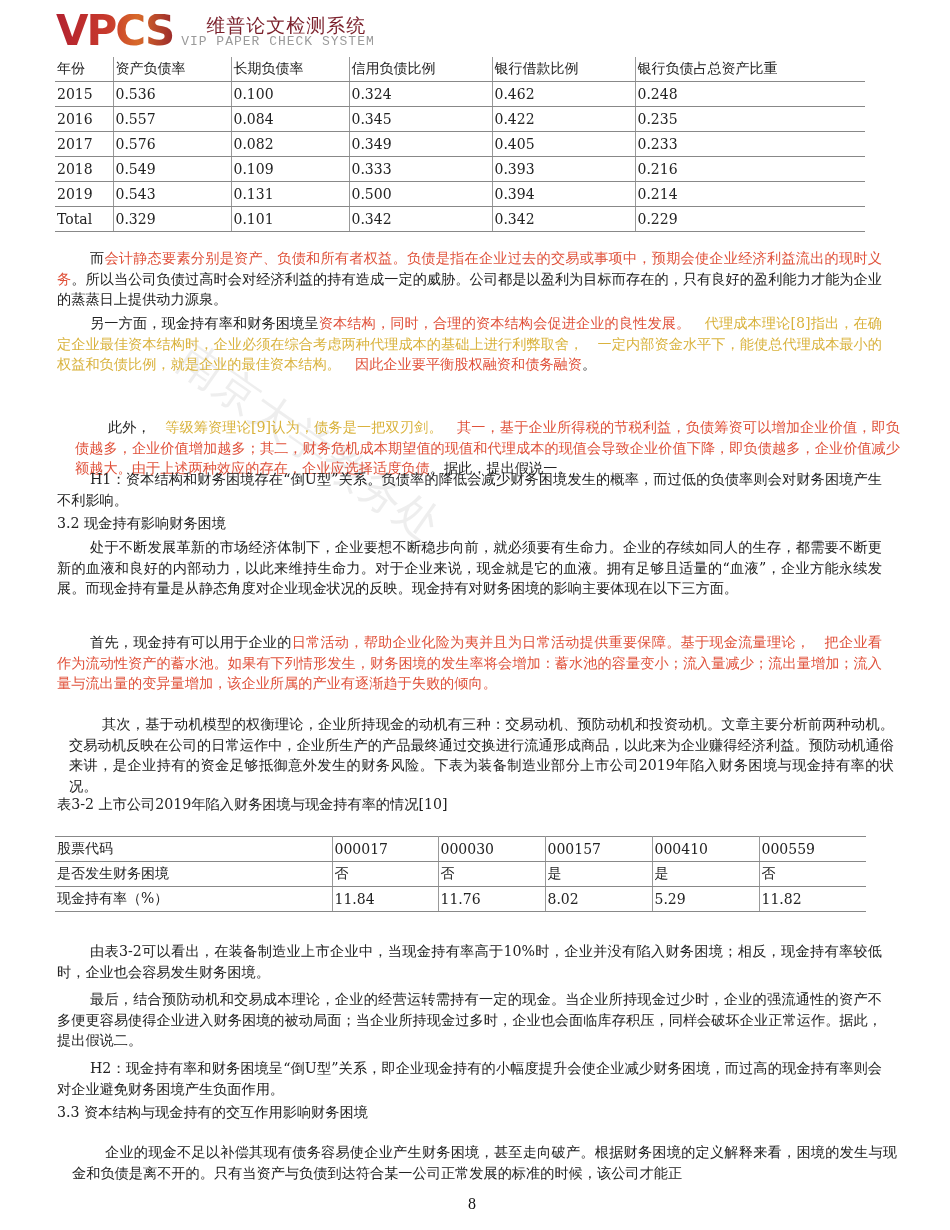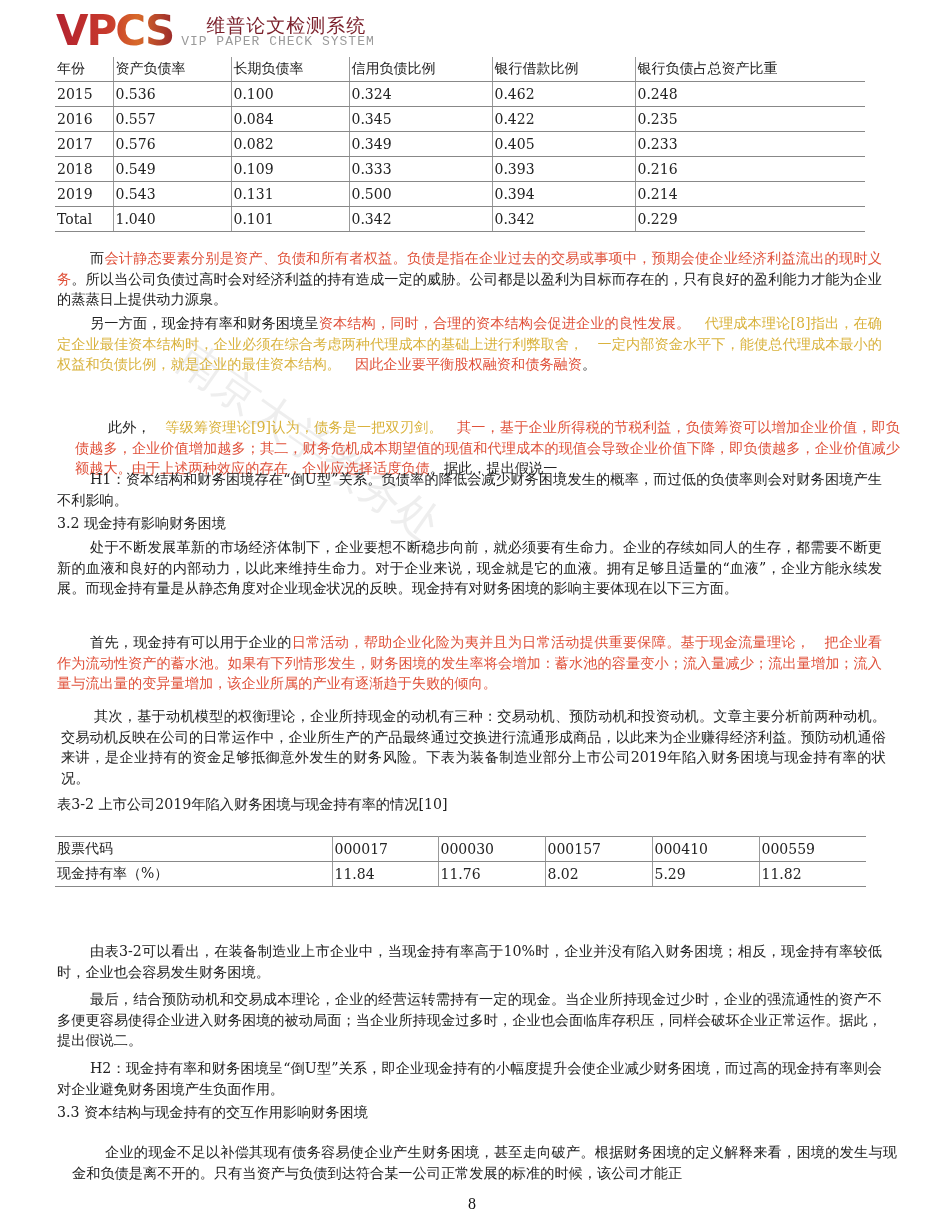--- a/index.html
+++ b/index.html
@@ -111,21 +111,21 @@
   <tr>
     <td>2019</td>
     <td>0.543</td>
     <td>0.131</td>
     <td>0.500</td>
     <td>0.394</td>
     <td>0.214</td>
   </tr>
   <tr>
     <td>Total</td>
-    <td>1.040</td>
+    <td>0.329</td>
     <td>0.101</td>
     <td>0.342</td>
     <td>0.342</td>
     <td>0.229</td>
   </tr>
 </tbody>
   </table>
 
 <div class="watermark">南京大学教务处</div>
 
@@ -136,41 +136,49 @@
 <p class="para indent" style="top:399px; margin:18px;"><span>此外，</span><span class="gold">　等级筹资理论[9]认为，债务是一把双刃剑。</span><span class="red">　其一，基于企业所得税的节税利益，负债筹资可以增加企业价值，即负债越多，企业价值增加越多；其二，财务危机成本期望值的现值和代理成本的现值会导致企业价值下降，即负债越多，企业价值减少额越大。由于上述两种效应的存在，企业应选择适度负债</span><span>。据此，提出假说一。</span></p>
 
 <p class="para indent" style="top:469px; margin:0;">H1：资本结构和财务困境存在“倒U型”关系。负债率的降低会减少财务困境发生的概率，而过低的负债率则会对财务困境产生不利影响。</p>
 
 <div class="heading" style="top:514px;">3.2 现金持有影响财务困境</div>
 
 <p class="para indent" style="top:537px; margin:0;">处于不断发展革新的市场经济体制下，企业要想不断稳步向前，就必须要有生命力。企业的存续如同人的生存，都需要不断更新的血液和良好的内部动力，以此来维持生命力。对于企业来说，现金就是它的血液。拥有足够且适量的“血液”，企业方能永续发展。而现金持有量是从静态角度对企业现金状况的反映。现金持有对财务困境的影响主要体现在以下三方面。</p>
 
 <p class="para indent" style="top:632px; margin:0;"><span>首先，现金持有可以用于企业的</span><span class="red">日常活动，帮助企业化险为夷并且为日常活动提供重要保障。基于现金流量理论，　把企业看作为流动性资产的蓄水池。如果有下列情形发生，财务困境的发生率将会增加：蓄水池的容量变小；流入量减少；流出量增加；流入量与流出量的变异量增加，该企业所属的产业有逐渐趋于失败的倾向。</span></p>
 
-<p class="para indent" style="top:702px; margin:4px;">其次，基于动机模型的权衡理论，企业所持现金的动机有三种：交易动机、预防动机和投资动机。文章主要分析前两种动机。交易动机反映在公司的日常运作中，企业所生产的产品最终通过交换进行流通形成商品，以此来为企业赚得经济利益。预防动机通俗来讲，是企业持有的资金足够抵御意外发生的财务风险。下表为装备制造业部分上市公司2019年陷入财务困境与现金持有率的状况。</p>
+<p class="para indent" style="top:702px; margin:12px;">其次，基于动机模型的权衡理论，企业所持现金的动机有三种：交易动机、预防动机和投资动机。文章主要分析前两种动机。交易动机反映在公司的日常运作中，企业所生产的产品最终通过交换进行流通形成商品，以此来为企业赚得经济利益。预防动机通俗来讲，是企业持有的资金足够抵御意外发生的财务风险。下表为装备制造业部分上市公司2019年陷入财务困境与现金持有率的状况。</p>
 
 <div class="heading" style="top:795px;">表3-2 上市公司2019年陷入财务困境与现金持有率的情况[10]</div>
 
 <table class="t2">
   <colgroup>
       <col style="width:277px">
       <col style="width:106px">
       <col style="width:107px">
       <col style="width:107px">
       <col style="width:107px">
       <col>
     </colgroup>
   <tbody>
       <tr>
     <td>股票代码</td>
     <td>000017</td>
     <td>000030</td>
     <td>000157</td>
     <td>000410</td>
     <td>000559</td>
+  </tr>
+  <tr>
+    <td>是否发生财务困境</td>
+    <td>否</td>
+    <td>否</td>
+    <td>是</td>
+    <td>是</td>
+    <td>否</td>
   </tr>
   <tr>
     <td>现金持有率（%）</td>
     <td>11.84</td>
     <td>11.76</td>
     <td>8.02</td>
     <td>5.29</td>
     <td>11.82</td>
   </tr>
 </tbody>

